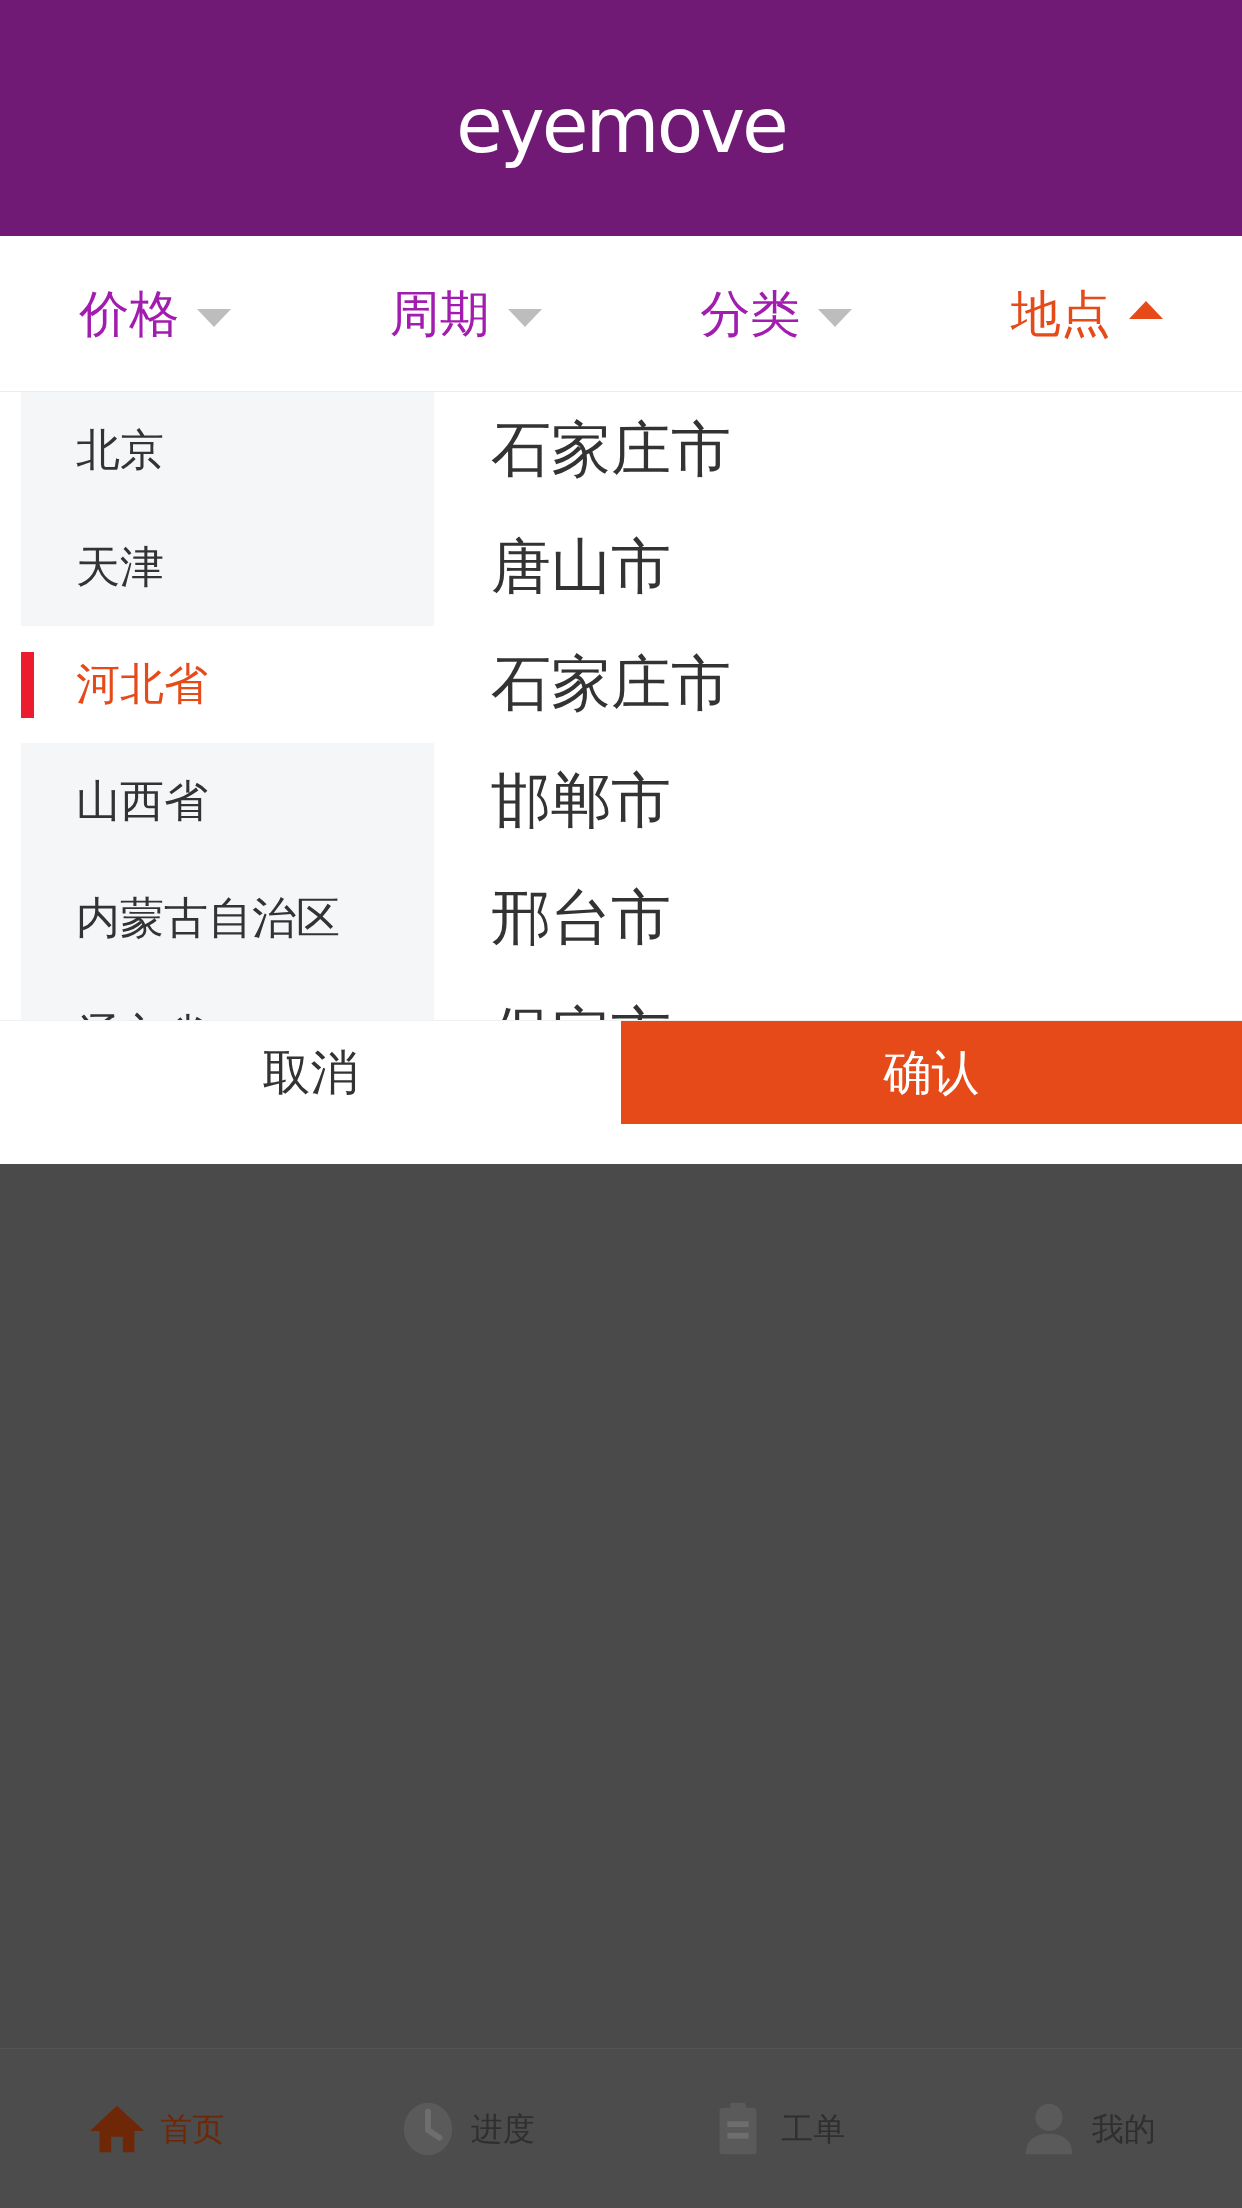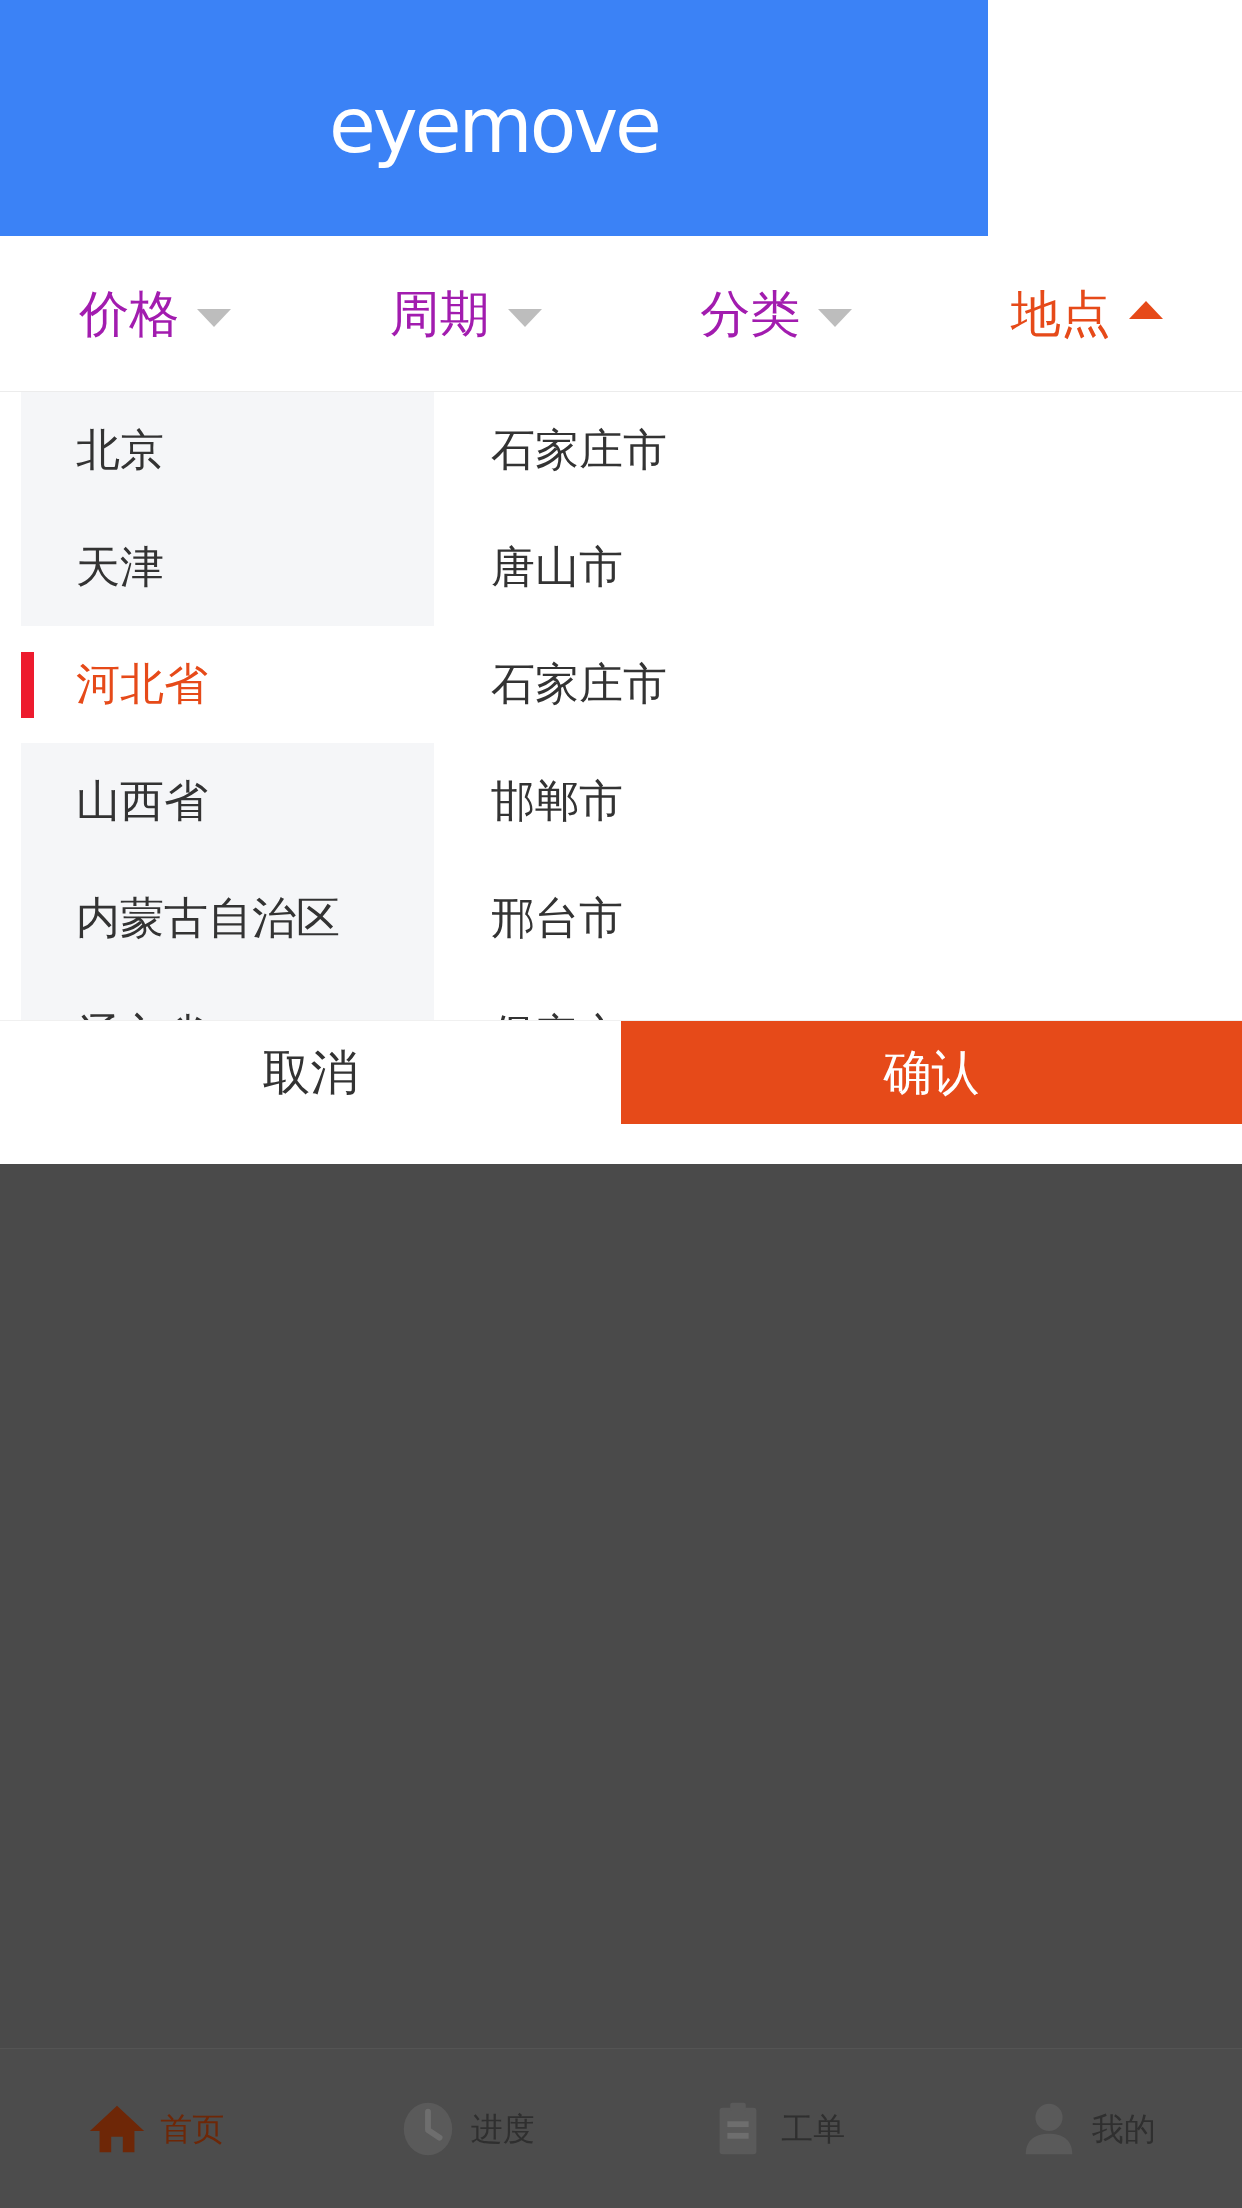--- a/index.html
+++ b/index.html
@@ -6,22 +6,22 @@
   html, body {
     width:1242px; height:2208px;
     background:#ffffff;
     font-family:"Liberation Sans","DejaVu Sans",sans-serif;
     overflow:hidden;
   }
   #app { position:relative; width:1242px; height:2208px; background:#fff; }
 
   
   .header {
-    position:absolute; top:0; left:0; width:988px; height:236px;
-    background:#3b82f6;
+    position:absolute; top:0; left:0; width:1242px; height:236px;
+    background:#701a75;
     display:flex; align-items:flex-end; justify-content:center;
   }
   .logo {
     color:#ffffff;
     font-size:76px;
     font-weight:400;
     letter-spacing:-3px;
     line-height:1;
     padding-bottom:72px;
     font-family:"DejaVu Sans","Liberation Sans",sans-serif;
@@ -88,21 +88,21 @@
 
   .cities {
     flex:1; height:100%;
     background:#ffffff;
     overflow:hidden;
   }
   .city-row {
     height:117px;
     display:flex; align-items:center;
     padding-left:57px;
-    font-size:44px;
+    font-size:60px;
     color:#333333;
   }
 
   
   .actions {
     position:absolute; top:1020px; left:0;
     width:1242px; height:104px;
     display:flex;
     border-top:1px solid #f0f0f0;
   }

